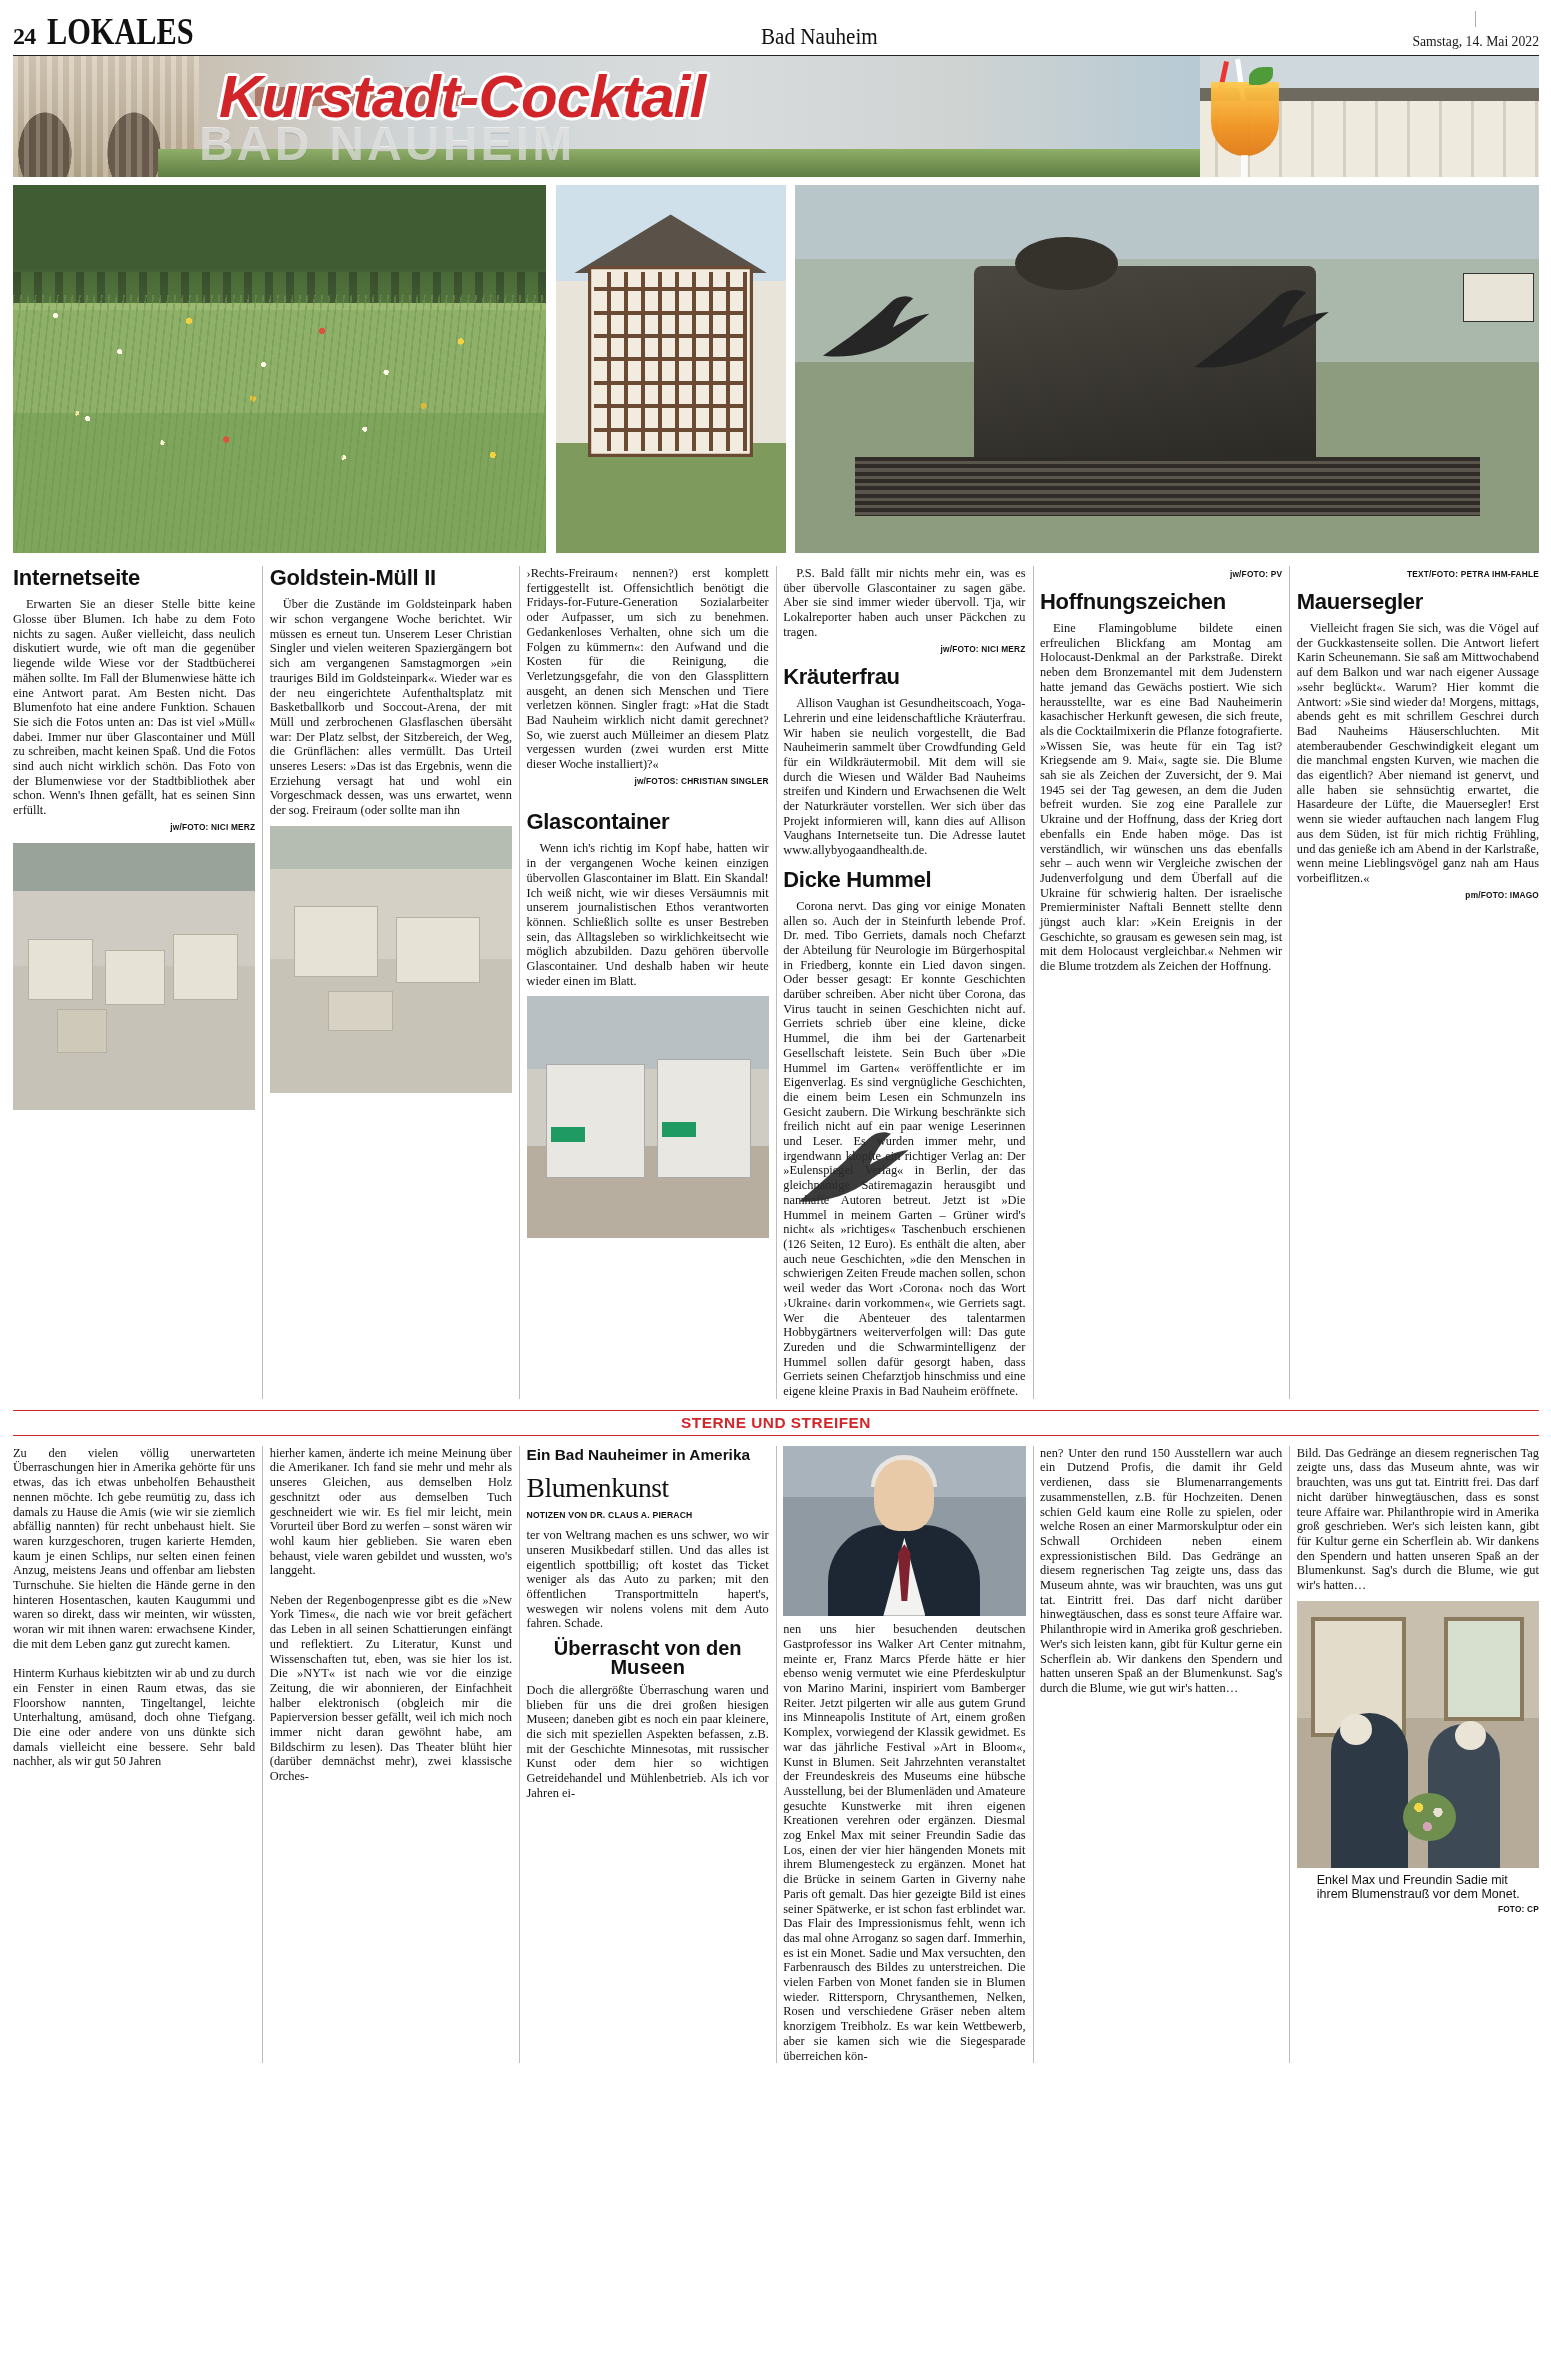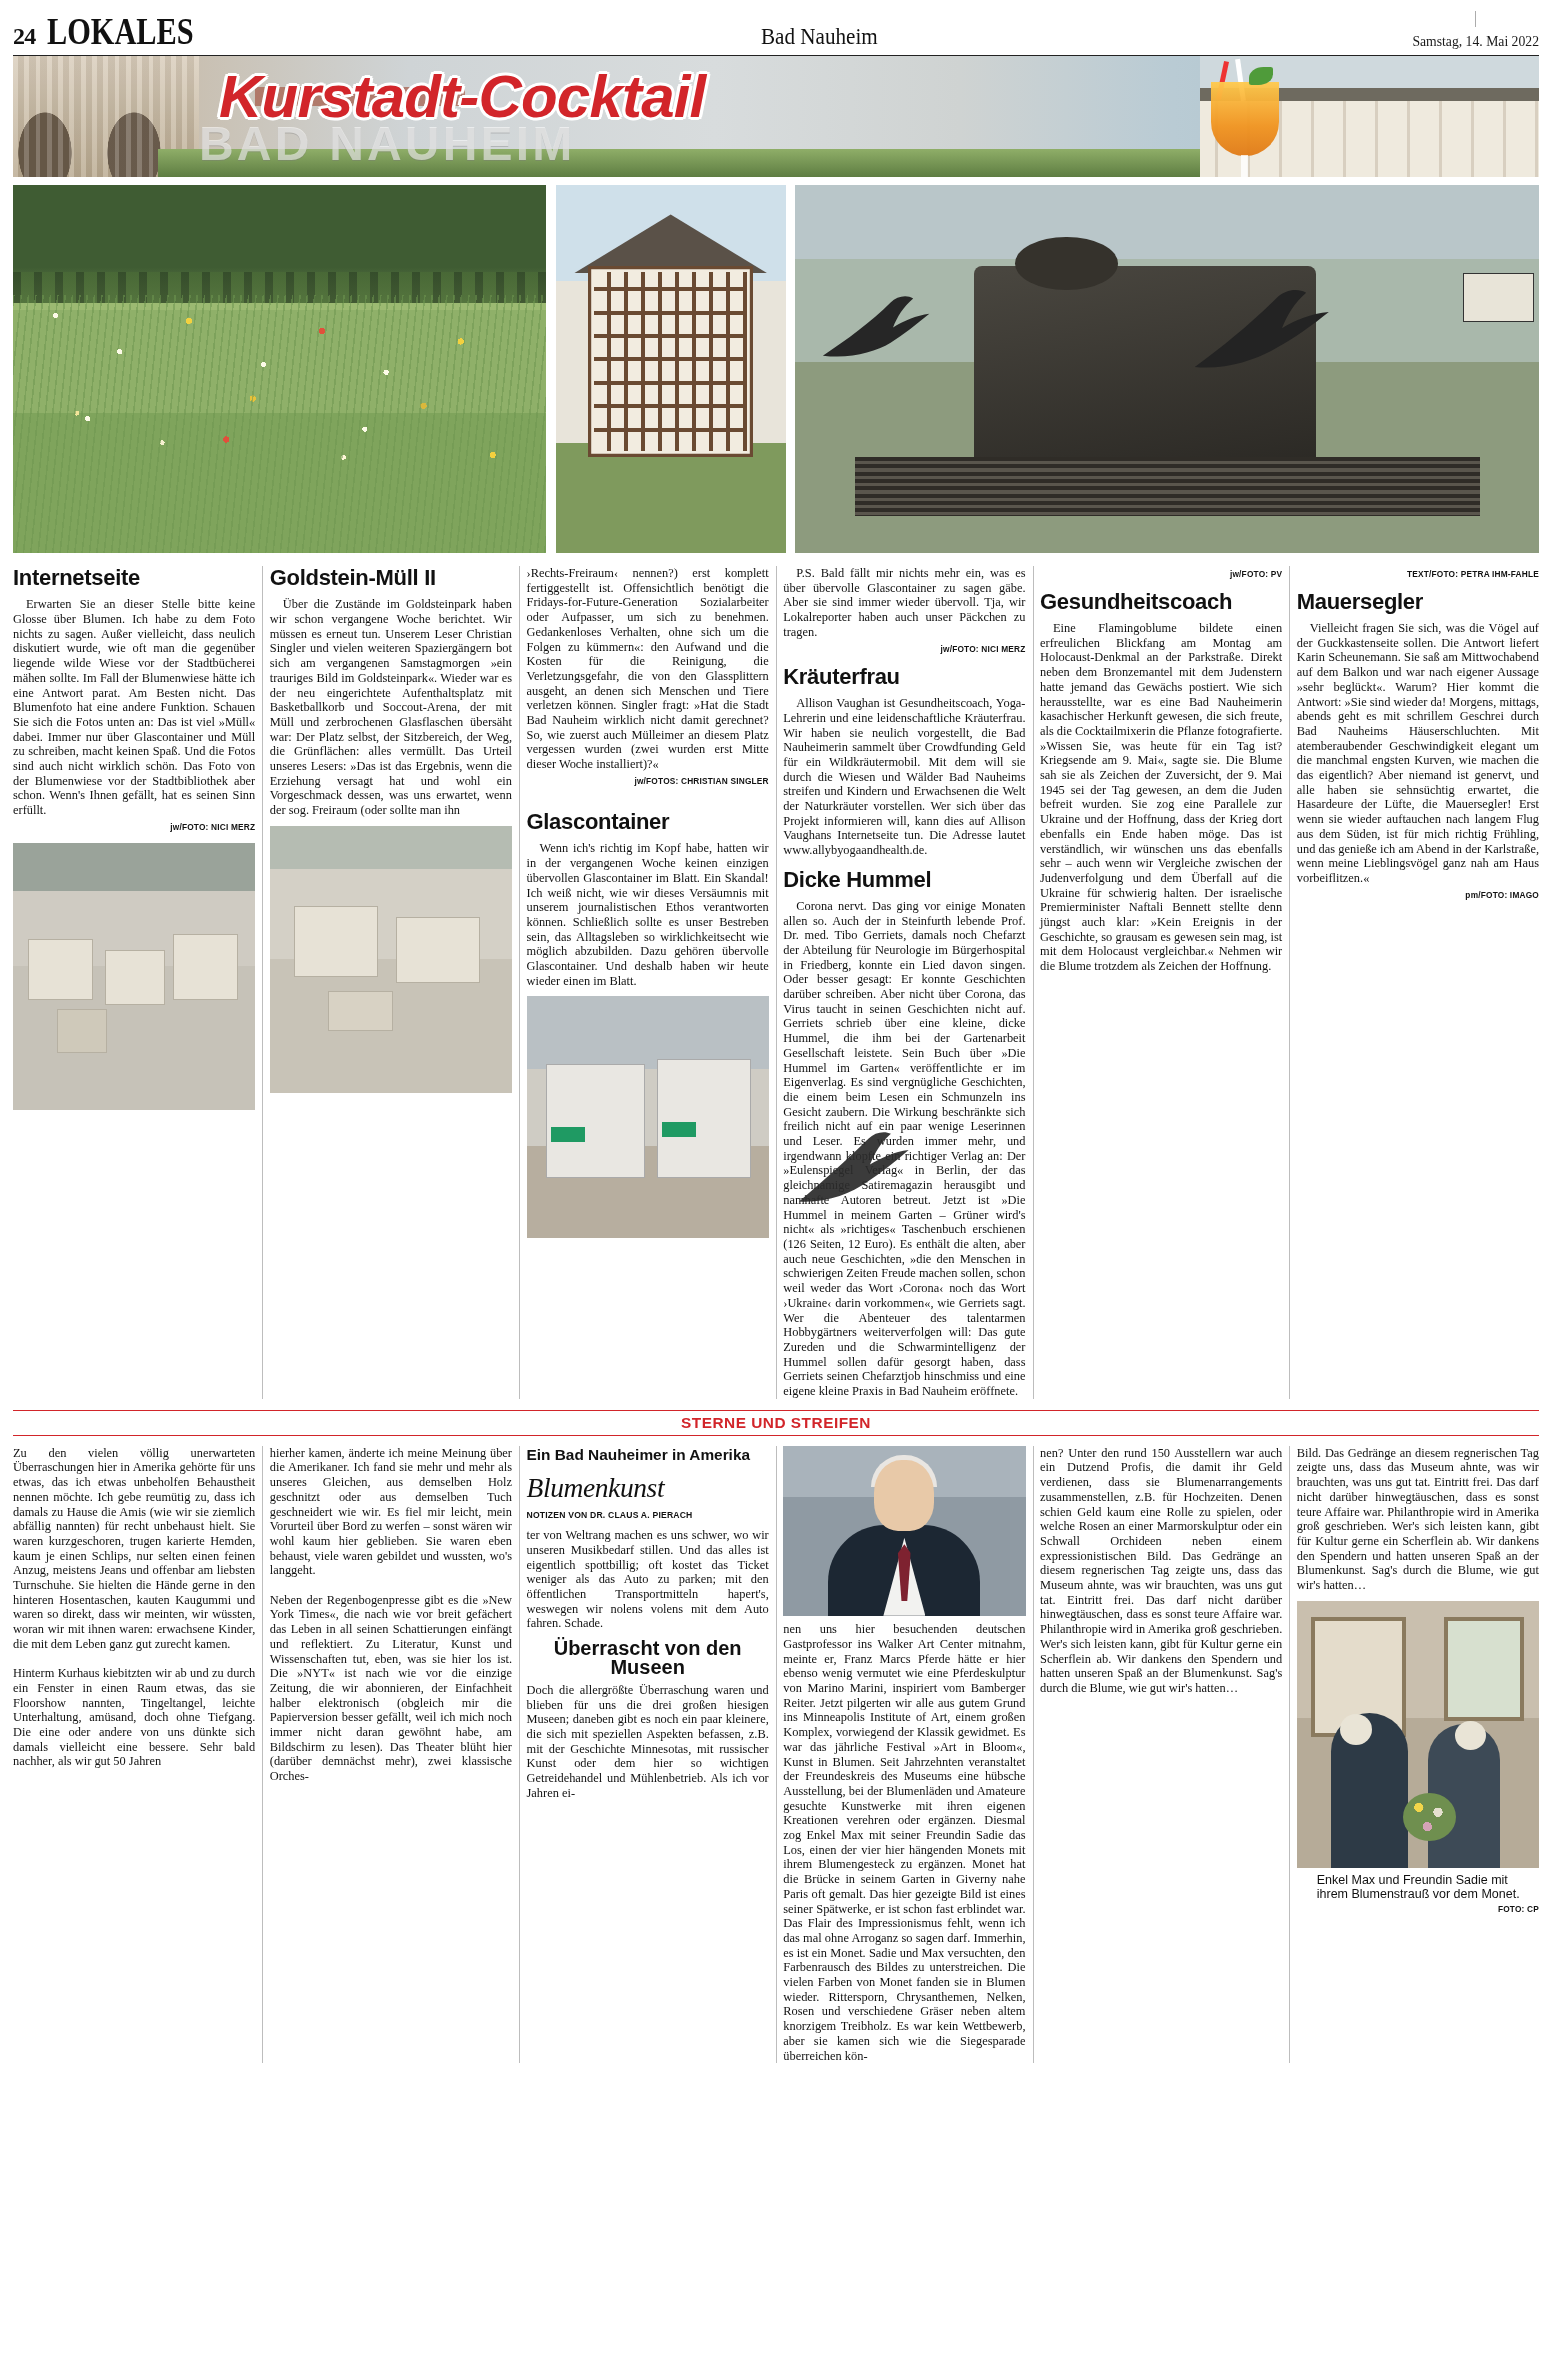--- a/index.html
+++ b/index.html
@@ -132,21 +132,21 @@
   .bookcover .sign{position:absolute;left:8px;bottom:4.8px;width:50px;height:19.4px;background:#d2252a;}
 
   
   .sus{margin-top:11.3px;border-top:1.6px solid #d2252a;border-bottom:1.6px solid #d2252a;height:24px;
        display:flex;align-items:center;justify-content:center;}
   .sus span{font-family:"Liberation Sans",sans-serif;font-weight:700;color:#d2252a;font-size:15.4px;letter-spacing:0.5px;}
 
   
   .botgrid{display:grid;grid-template-columns:repeat(6,1fr);gap:0 14.5px;margin-top:9.7px;}
   .kicker{font-family:"Liberation Sans",sans-serif;font-size:15.4px;line-height:18px;margin:0 0 8px 0;}
-  .serif-title{font-family:"Liberation Serif",serif;font-style:italic;font-size:27.5px;font-weight:400;margin:0 0 6.5px 0;letter-spacing:-0.4px;}
+  .serif-title{font-family:"Liberation Serif",serif;font-size:27.5px;font-weight:400;margin:0 0 6.5px 0;letter-spacing:-0.4px;}
   .byline{font-family:Liberation Sans, sans-serif;font-weight:700;font-size:8.6px;letter-spacing:0.2px;margin-bottom:8px;}
   .subhl{font-family:"Liberation Sans",sans-serif;font-weight:700;font-size:20px;line-height:18.6px;text-align:center;margin:8px 0 6.5px;}
 
   .portrait{width:100%;height:170px;position:relative;overflow:hidden;margin-bottom:6.5px;
       background:linear-gradient(180deg,#a9b3bb 0 30%,#8f9aa3 30% 100%);}
   .portrait .head{position:absolute;left:50%;top:14.5px;transform:translateX(-50%);width:60px;height:71px;border-radius:46% 46% 40% 40%;background:#e8c9a8;}
   .portrait .hair{position:absolute;left:50%;top:9.7px;transform:translateX(-50%);width:66px;height:32px;border-radius:32px 32px 0 0;background:#e9e6e2;}
   .portrait .body{position:absolute;left:50%;bottom:0;transform:translateX(-50%);width:152px;height:91px;border-radius:57px 57px 0 0;background:#1c2733;}
   .portrait .shirt{position:absolute;left:50%;bottom:0;transform:translateX(-50%);width:42px;height:78px;background:#f2f2f0;clip-path:polygon(50% 0,100% 100%,0 100%);}
   .portrait .tie{position:absolute;left:50%;bottom:14.5px;transform:translateX(-50%);width:13px;height:57px;background:#7e2230;clip-path:polygon(50% 0,100% 16%,72% 100%,28% 100%,0 16%);}
@@ -297,21 +297,21 @@
       </div>
     </div>
 
     <div class="col">
       <div class="rule"></div>
       <div class="body-col">
         <p class="noind" style="text-align:right;margin-top:0;">
           <span class="credit">jw/FOTO: PV</span>
         </p>
       </div>
-      <h2 class="hl" style="margin-top:8px;">Gesundheitscoach</h2>
+      <h2 class="hl" style="margin-top:8px;">Hoffnungszeichen</h2>
       <div class="body-col">
         <p>Eine Flamingoblume bildete einen erfreulichen Blickfang am Montag am Holocaust-Denkmal an der Parkstraße. Direkt neben dem Bronzemantel mit dem Judenstern hatte jemand das Gewächs postiert. Wie sich herausstellte, war es eine Bad Nauheimerin kasachischer Herkunft gewesen, die sich freute, als die Cocktailmixerin die Pflanze fotografierte. »Wissen Sie, was heute für ein Tag ist? Kriegsende am 9. Mai«, sagte sie. Die Blume sah sie als Zeichen der Zuversicht, der 9. Mai 1945 sei der Tag gewesen, an dem die Juden befreit wurden. Sie zog eine Parallele zur Ukraine und der Hoffnung, dass der Krieg dort ebenfalls ein Ende haben möge. Das ist verständlich, wir wünschen uns das ebenfalls sehr – auch wenn wir Vergleiche zwischen der Judenverfolgung und dem Überfall auf die Ukraine für schwierig halten. Der israelische Premierminister Naftali Bennett stellte denn jüngst auch klar: »Kein Ereignis in der Geschichte, so grausam es gewesen sein mag, ist mit dem Holocaust vergleichbar.« Nehmen wir die Blume trotzdem als Zeichen der Hoffnung.</p>
       </div>
     </div>
 
     <div class="col">
       <div class="rule"></div>
       <div class="body-col">
         <p class="noind" style="text-align:right;">
           <span class="credit">TEXT/FOTO: PETRA IHM-FAHLE</span>

